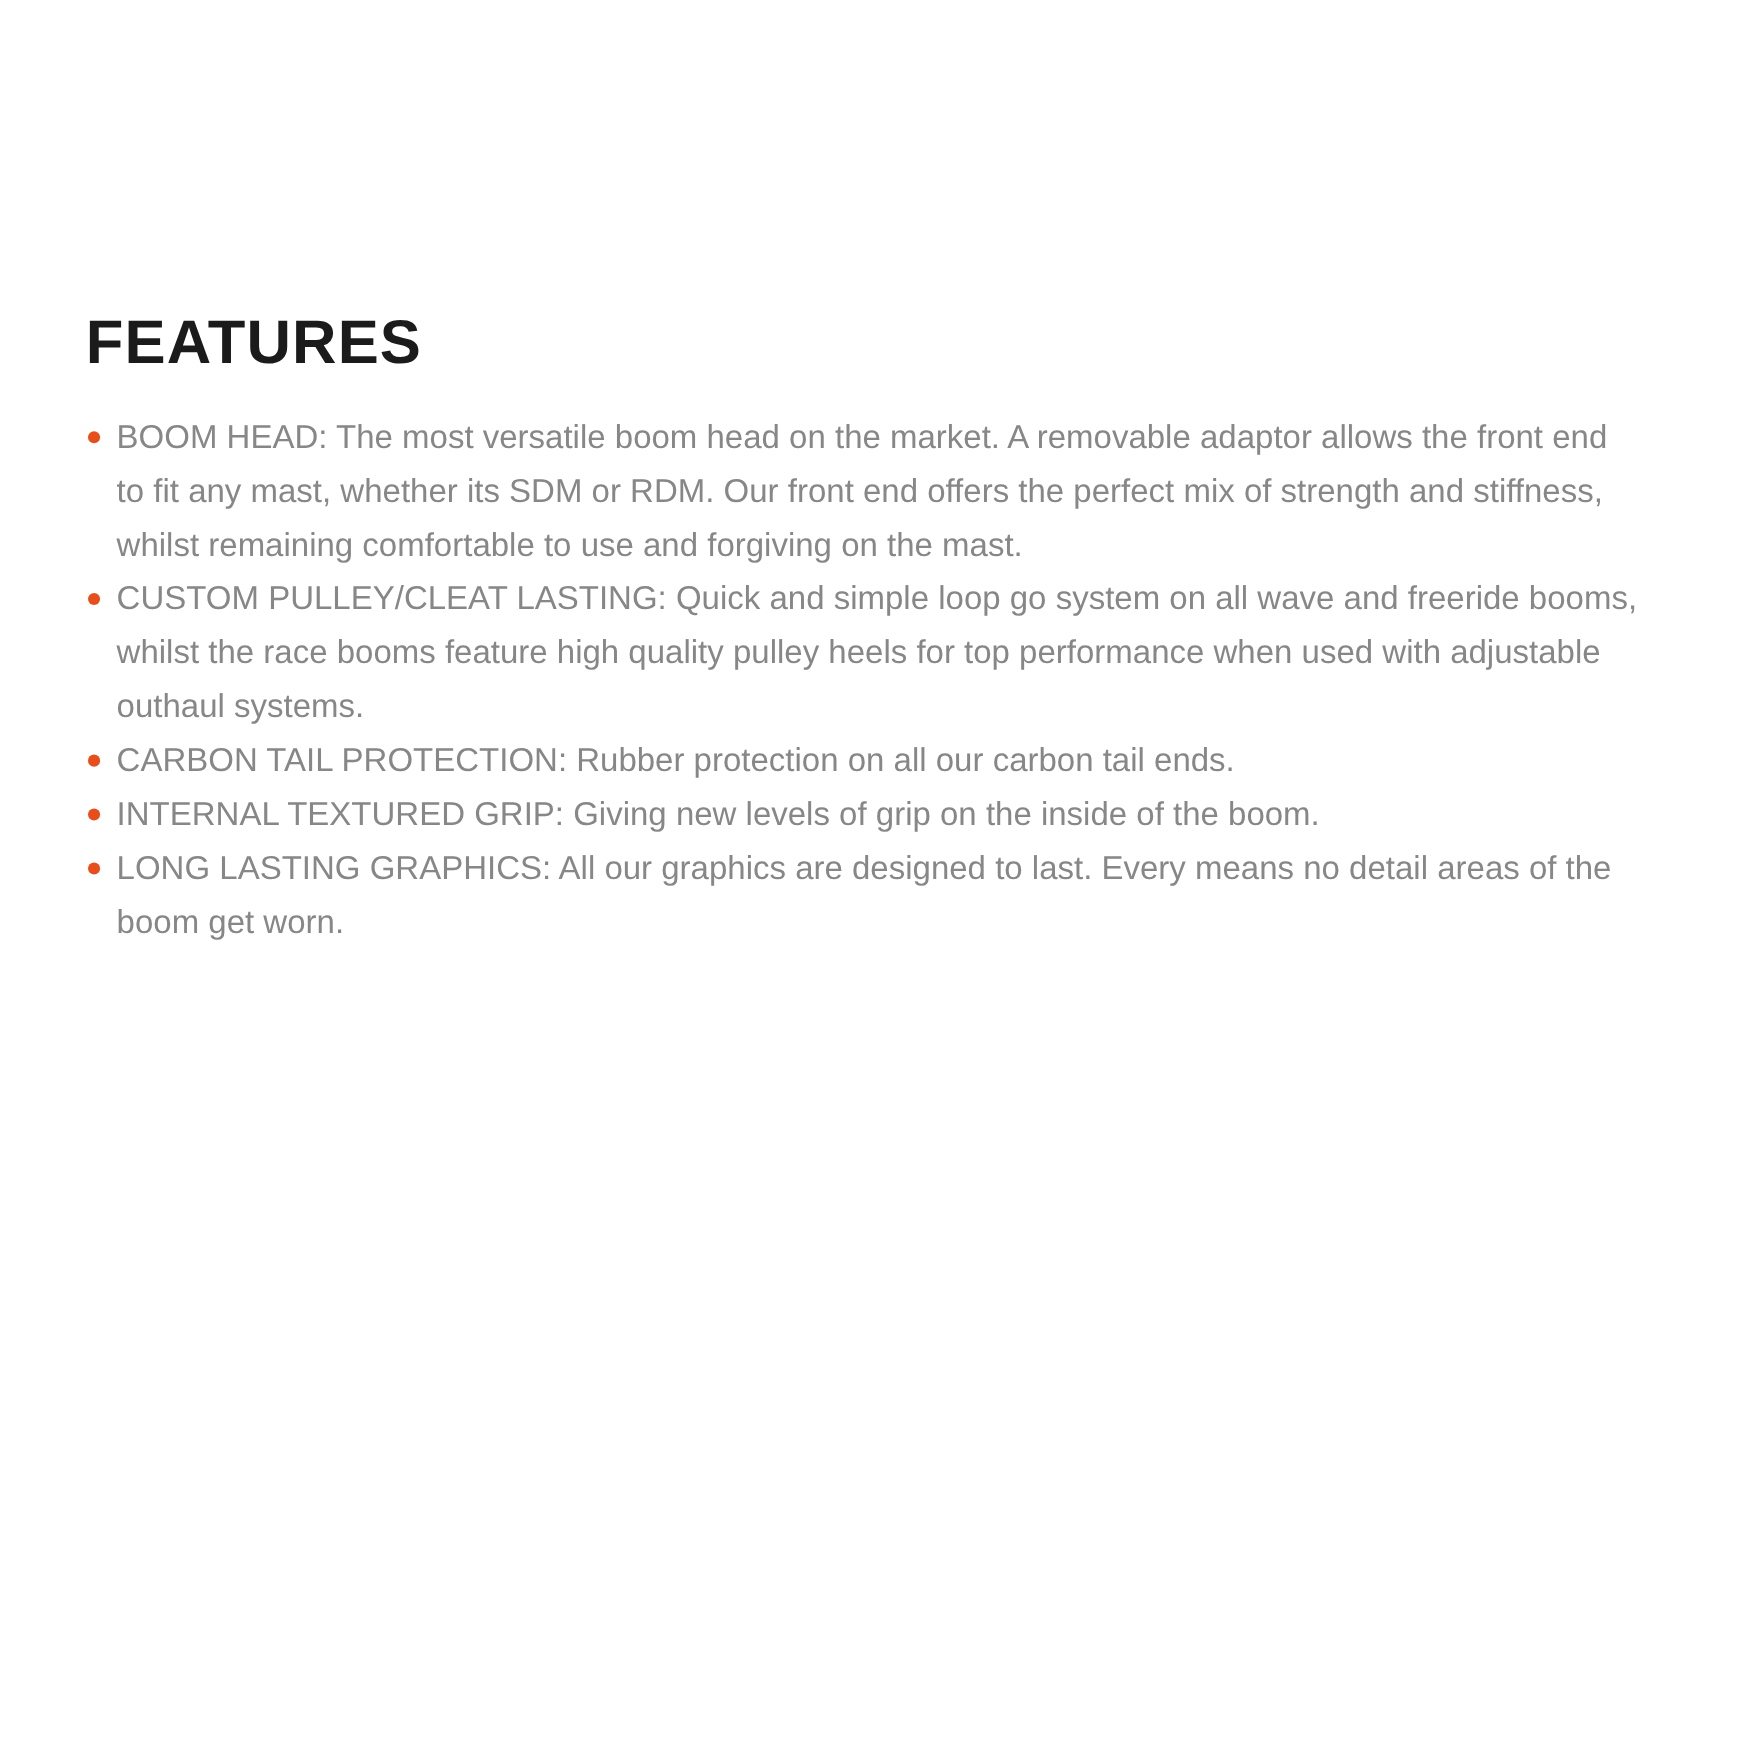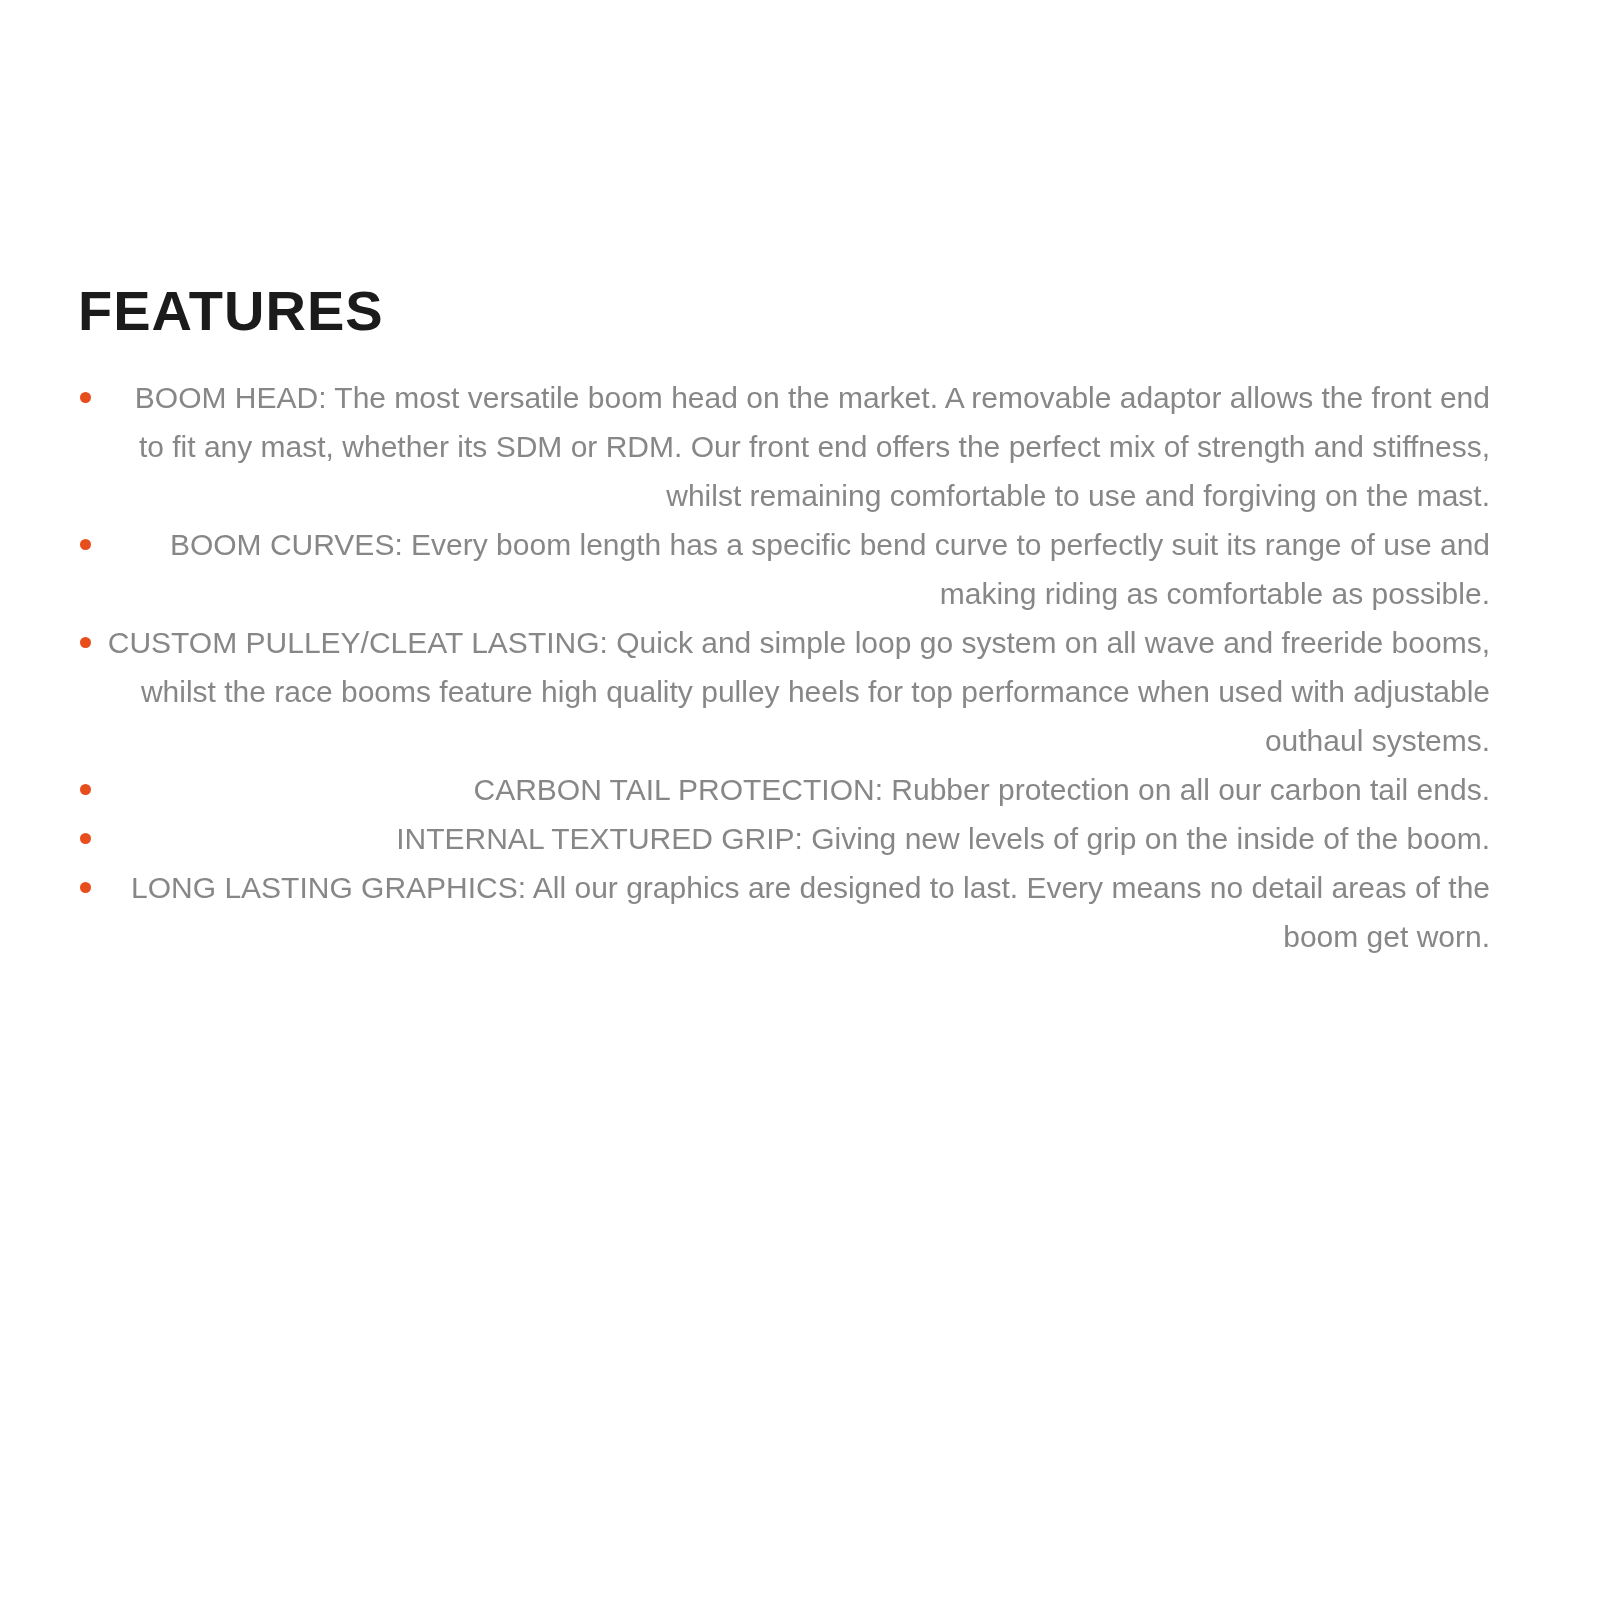--- a/index.html
+++ b/index.html
@@ -26,21 +26,20 @@
     font-size: 56px;
     font-weight: 800;
     letter-spacing: 1px;
     color: #1b1b1b;
     line-height: 1.0;
   }
   ul.features-list {
     list-style: none;
     margin: 0;
     padding: 0;
-    text-align: right;
   }
   ul.features-list li {
     position: relative;
     margin: 0;
     padding: 0 0 0 28px;
     font-size: 30px;
     line-height: 49px;
     color: #878787;
   }
   ul.features-list li::before {
@@ -55,20 +54,19 @@
   }
 </style>
 </head>
 <body>
 
 <div class="page">
   <div class="content">
     <h1 class="features-title">FEATURES</h1>
     <ul class="features-list">
       <li>BOOM HEAD: The most versatile boom head on the market. A removable adaptor allows the front end to fit any mast, whether its SDM or RDM. Our front end offers the perfect mix of strength and stiffness, whilst remaining comfortable to use and forgiving on the mast.</li>
-      <li>BOOM CURVES: Every boom length has a specific bend curve to perfectly suit its range of use and making riding as comfortable as possible.</li>
       <li>CUSTOM PULLEY/CLEAT LASTING: Quick and simple loop go system on all wave and freeride booms, whilst the race booms feature high quality pulley heels for top performance when used with adjustable outhaul systems.</li>
       <li>CARBON TAIL PROTECTION: Rubber protection on all our carbon tail ends.</li>
       <li>INTERNAL TEXTURED GRIP: Giving new levels of grip on the inside of the boom.</li>
       <li>LONG LASTING GRAPHICS: All our graphics are designed to last. Every means no detail areas of the boom get worn.</li>
     </ul>
   </div>
 </div>
 
 </body></html>

